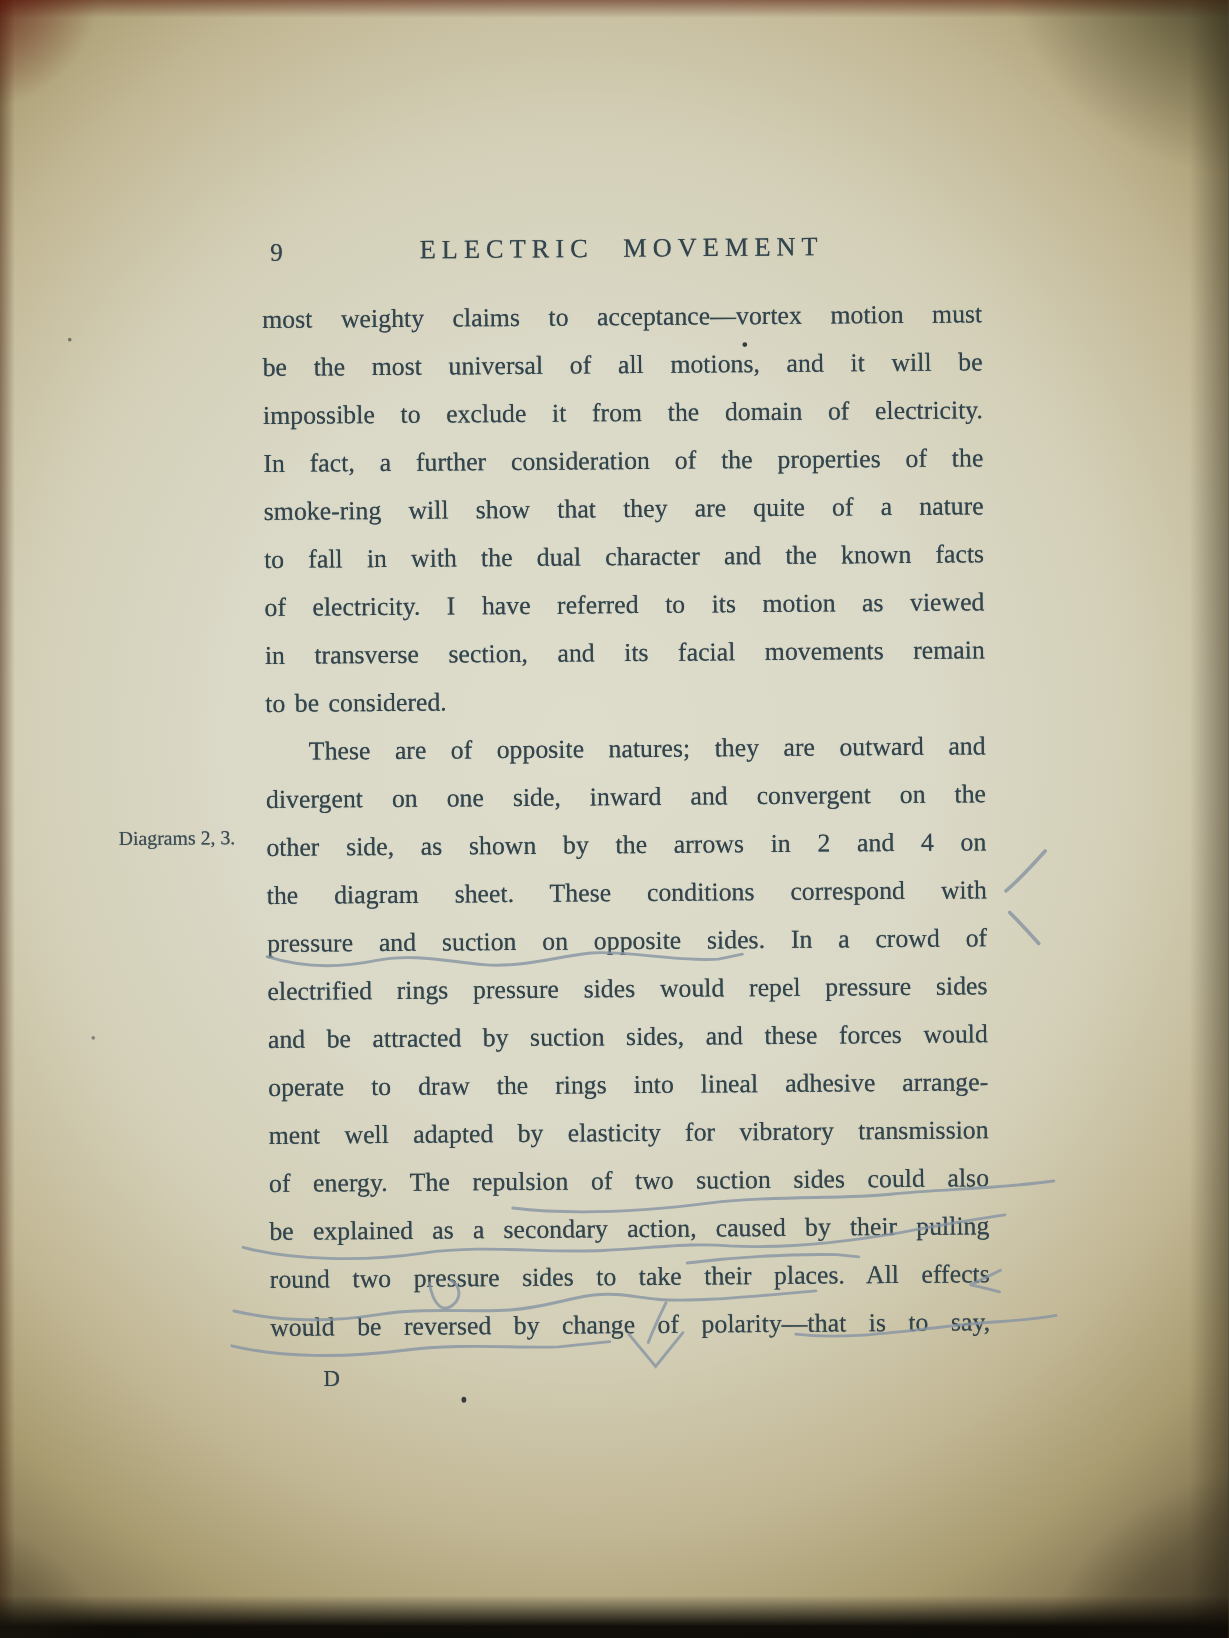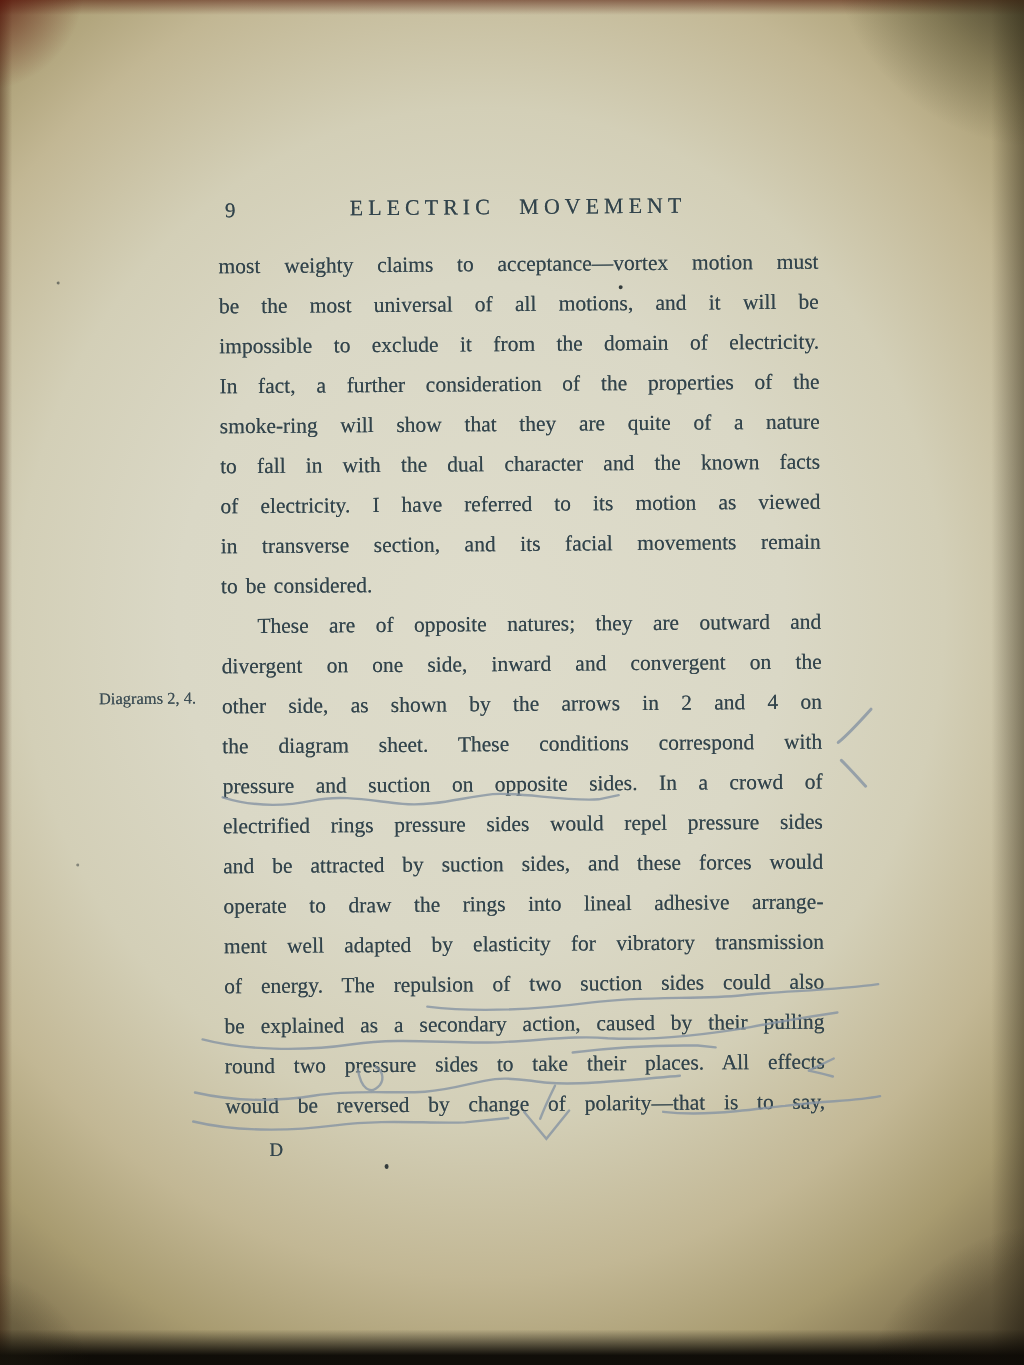--- a/index.html
+++ b/index.html
@@ -72,21 +72,21 @@
         <div class="line">electrified rings pressure sides would repel pressure sides</div>
         <div class="line">and be attracted by suction sides, and these forces would</div>
         <div class="line">operate to draw the rings into lineal adhesive arrange-</div>
         <div class="line">ment well adapted by elasticity for vibratory transmission</div>
         <div class="line">of energy.  The repulsion of two suction sides could also</div>
         <div class="line">be explained as a secondary action, caused by their pulling</div>
         <div class="line">round two pressure sides to take their places.  All effects</div>
         <div class="line">would be reversed by change of polarity—that is to say,</div>
       </div>
 
-    <div class="margin-note">Diagrams 2, 4.</div>
+    <div class="margin-note">Diagrams 2, 3.</div>
     <div class="sig">D</div>
 
     <svg class="pencil-layer" width="1024" height="1365" viewBox="0 0 1024 1365">
       <path d="M222,795 C250,804 282,805 312,799 C342,793 372,800 402,803 C432,806 462,797 492,794 C522,792 562,802 598,800 L618,796"></path>
       <path style="stroke-width:3" d="M838,745 C848,737 860,724 871,712"></path>
       <path style="stroke-width:3" d="M841,763 C848,770 857,780 865,789"></path>
       <path d="M425,1006 C480,1013 540,1009 590,1003 C640,997 700,1001 740,997 C780,993 832,993 876,987"></path>
       <path d="M200,1037 C240,1048 300,1050 350,1043 C400,1036 450,1044 500,1042 C545,1040 575,1036 605,1039 C655,1042 705,1036 748,1029 C775,1024 800,1020 835,1015"></path>
       <path d="M192,1090 C230,1099 272,1100 312,1094 C352,1088 392,1093 422,1091 C452,1089 472,1081 492,1079 C512,1077 525,1081 545,1083 C575,1086 625,1081 677,1077"></path>
       <path d="M355,1068 C358,1087 367,1095 377,1084 C382,1077 379,1069 373,1066"></path>

